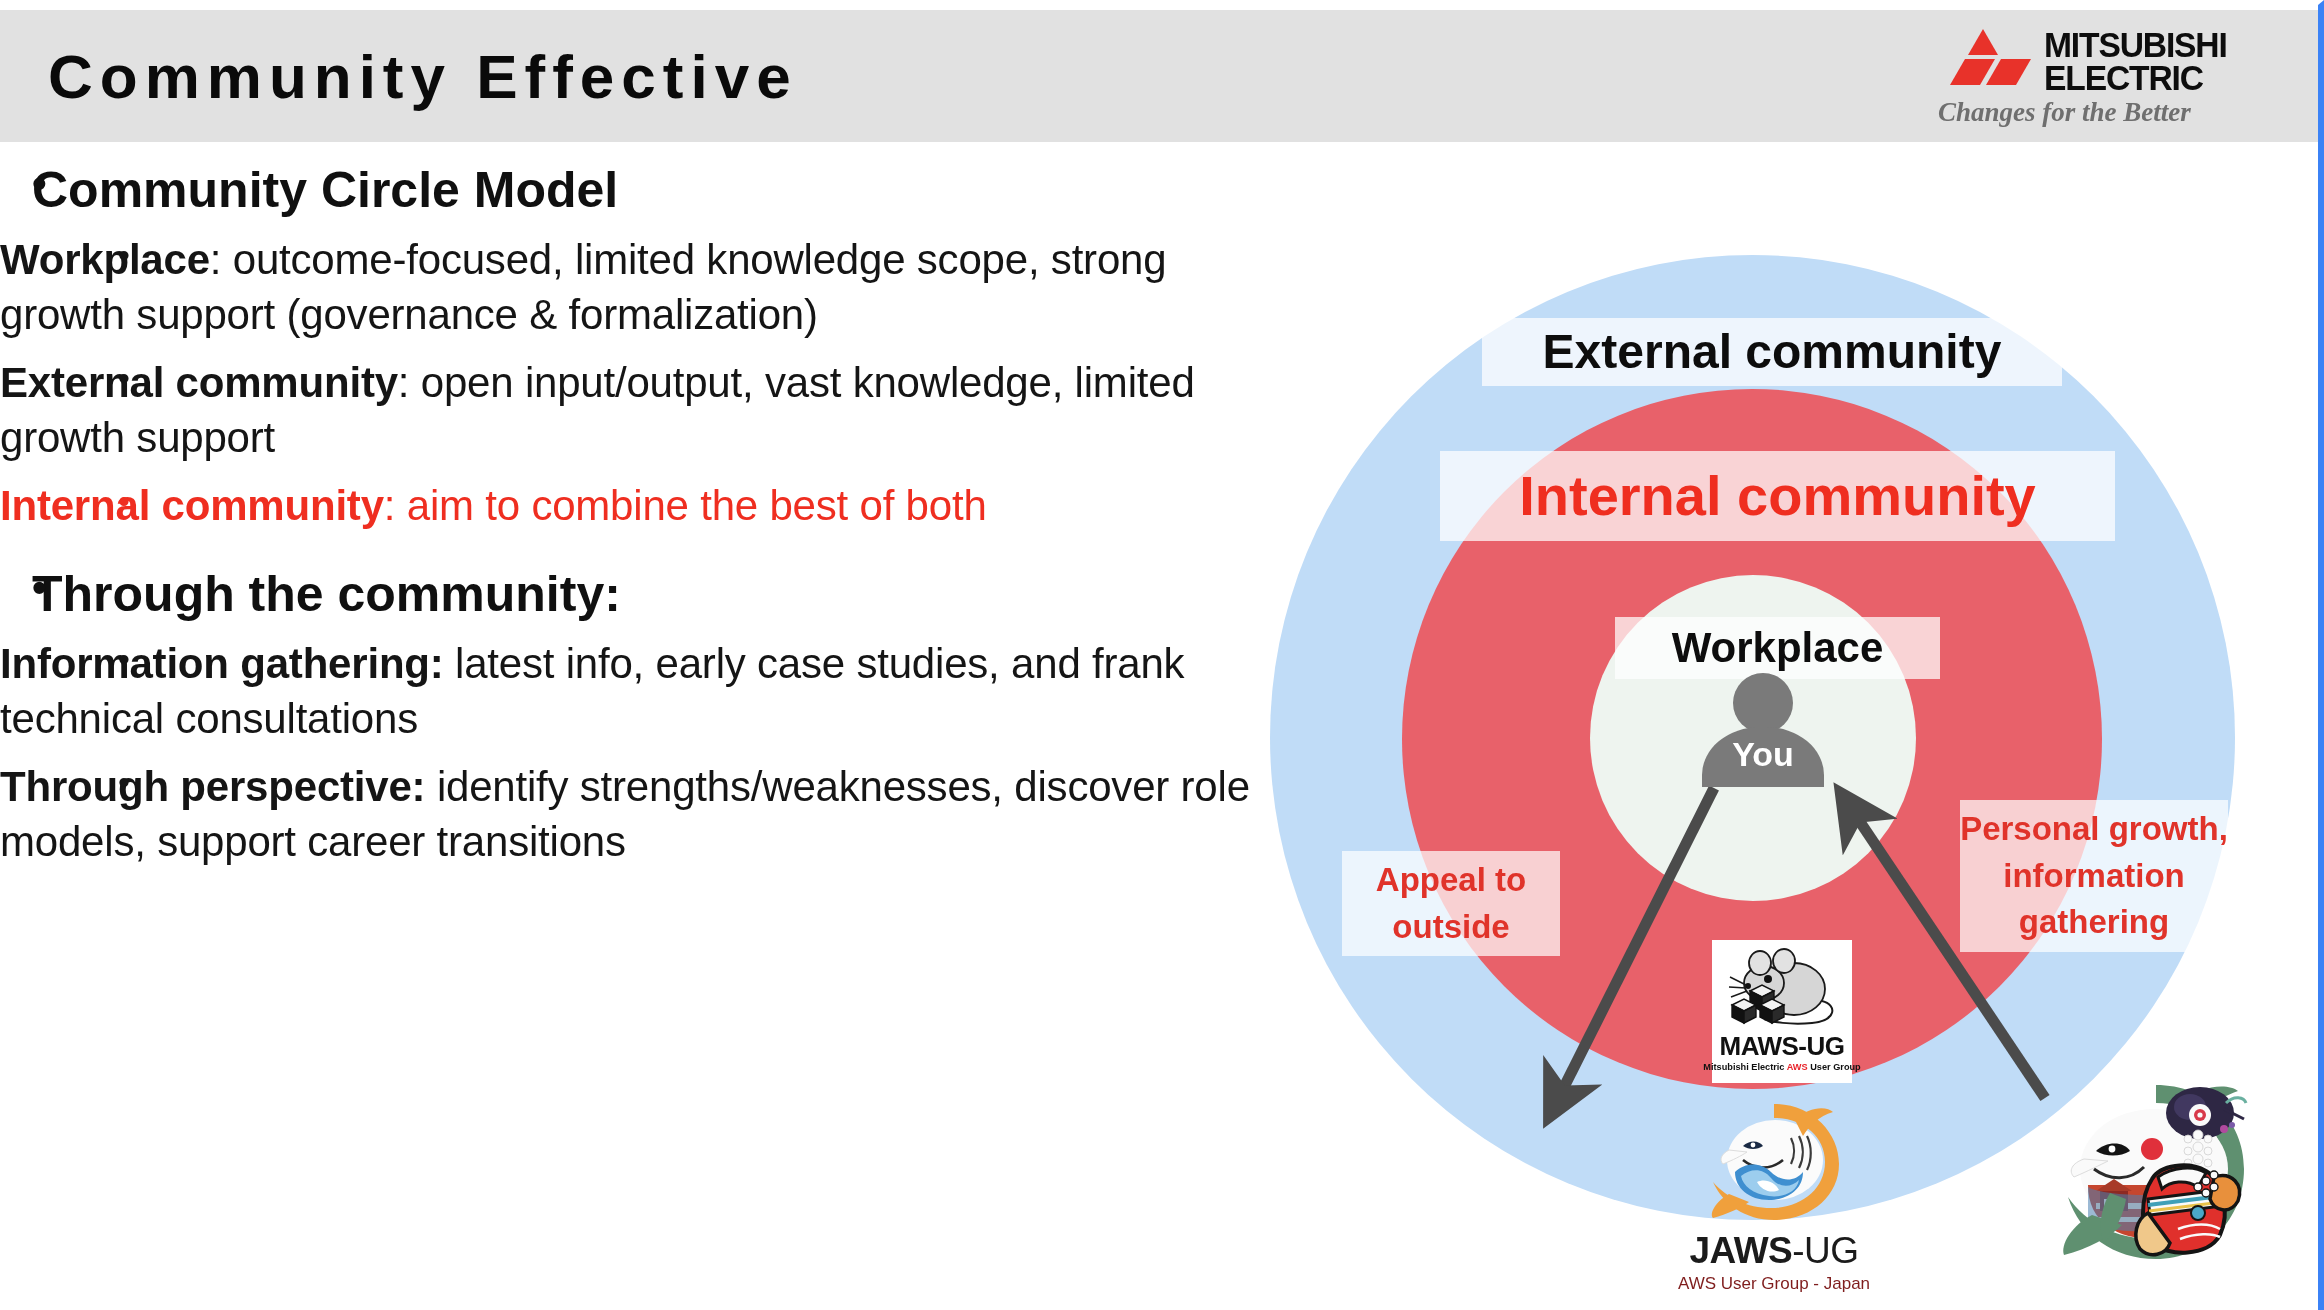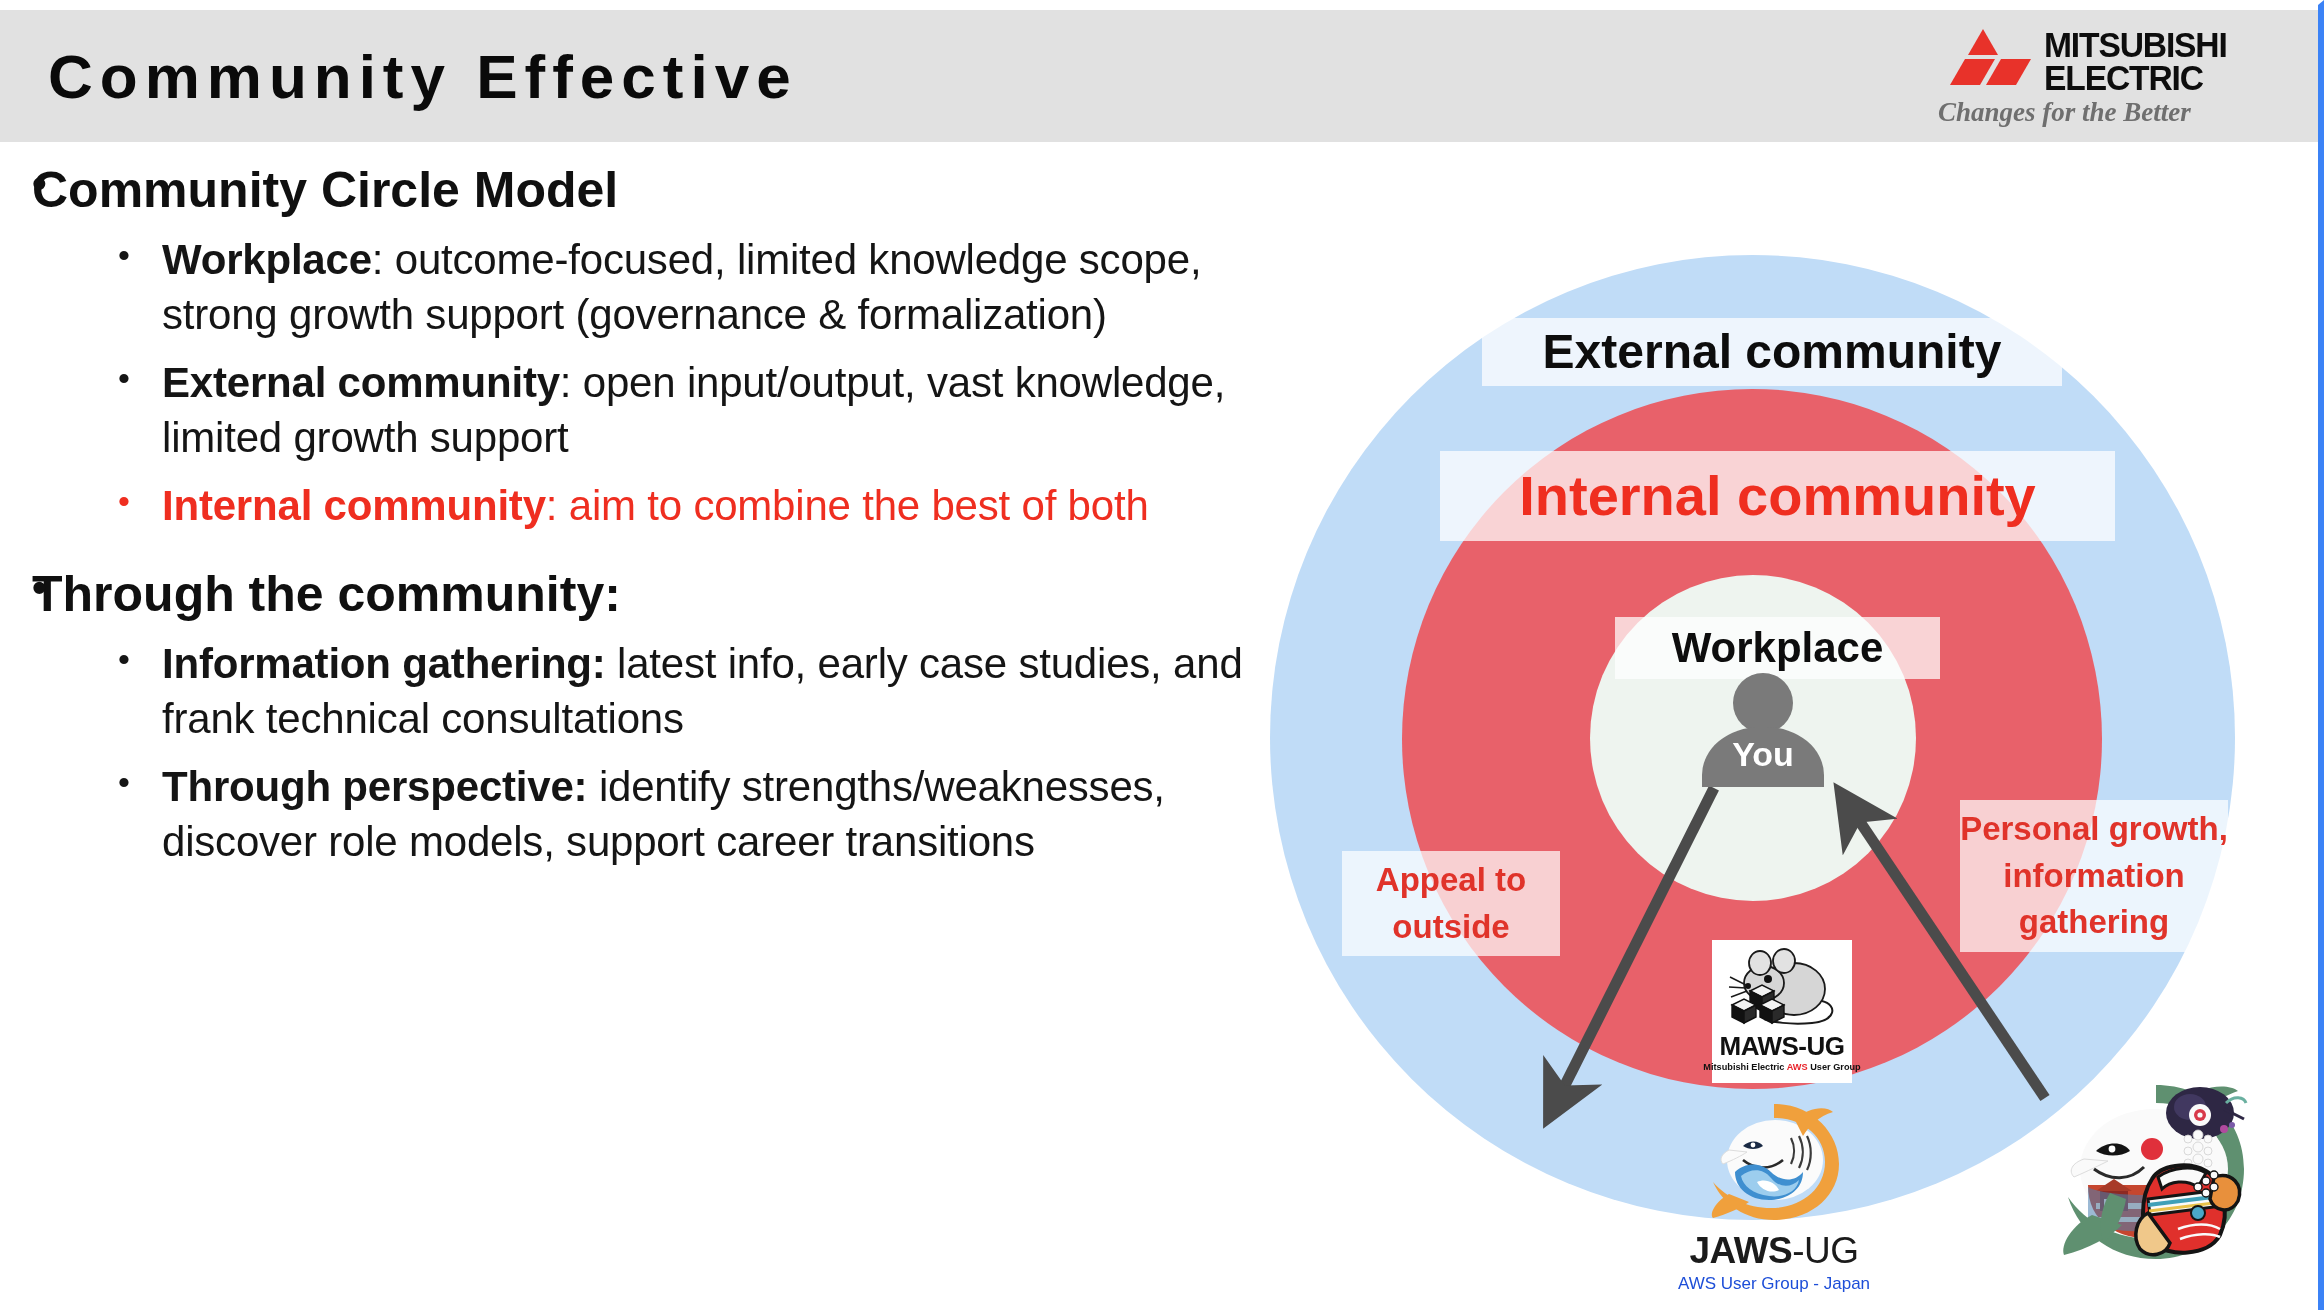--- a/index.html
+++ b/index.html
@@ -103,21 +103,20 @@
     content: "\2022";
     position: absolute;
     left: 32px;
     top: -2px;
     font-size: 42px;
   }
   .l2 {
     position: relative;
     font-size: 42px;
     color: #151515;
-    padding-left: 162px;
     margin-bottom: 14px;
     line-height: 1.30;
     letter-spacing: -0.2px;
   }
   .l2::before {
     content: "\2022";
     position: absolute;
     left: 118px;
     top: 0px;
     font-size: 34px;
@@ -275,21 +274,21 @@
     left: 418px; top: 855px;
     width: 212px; height: 200px;
     text-align: center;
   }
   #jaws-art { width: 150px; height: 128px; }
   #jaws-name {
     font-size: 37px; font-weight: bold; color: #1b1b1b;
     letter-spacing: -0.5px; line-height: 1; margin-top: 2px;
   }
   #jaws-name .ug { font-weight: normal; }
-  #jaws-sub { font-size: 17px; color: #1d4ed8; margin-top: 5px; }
+  #jaws-sub { font-size: 17px; color: #7f1d1d; margin-top: 5px; }
 
   
   #kimono-logo {
     position: absolute;
     left: 798px; top: 830px;
     width: 215px; height: 200px;
   }
   #kimono-art { width: 215px; height: 200px; }
 </style>
 </head>

